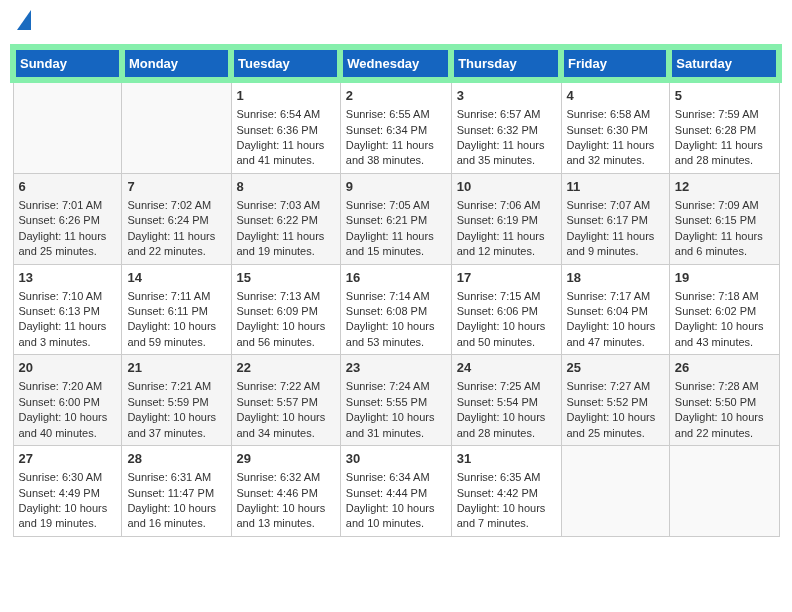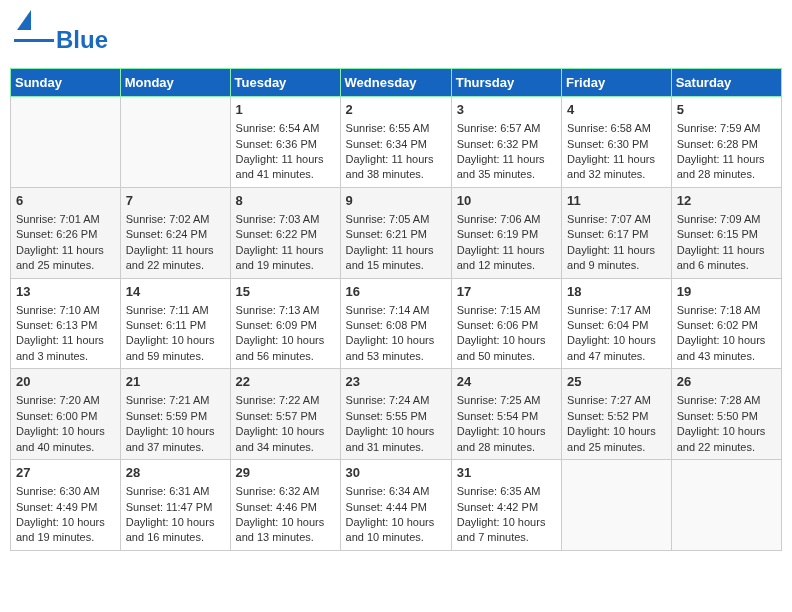--- a/index.html
+++ b/index.html
@@ -46,21 +46,21 @@
     }
     thead tr {
       background-color: #1565c0;
       color: #fff;
     }
     thead th {
       padding: 6px 4px;
       text-align: left;
       font-size: 13px;
       font-weight: bold;
-      border: 1px solid #86efac;
+      border: 6px solid #86efac;
       margin-left: 28px;
     }
     tbody tr {
       border: 1px solid #ccc;
     }
     tbody td {
       vertical-align: top;
       padding: 4px 5px;
       border: 1px solid #ccc;
       height: 80px;
@@ -90,24 +90,20 @@
   </style>
 </head>
 <body>
 
 <div class="header">
   <div class="logo">
     <div class="logo-line">
       <div style="display:inline-block;margin-left:3px;margin-top:-6px;">
         <div style="width:0;height:0;border-left:14px solid transparent;border-bottom:20px solid #1a6bbf;display:inline-block;vertical-align:middle;"></div>
       </div>
-    </div>
-    <div style="display:flex;align-items:center;margin-top:-4px;">
-      <div style="width:40px;height:3px;background:#1a6bbf;margin-right:0;"></div>
-      <span style="font-size:24px;font-weight:bold;color:#1a6bbf;margin-left:2px;">Blue</span>
     </div>
   </div>
   <div class="title-area">
     <div class="month-title"></div>
     <div class="location"></div>
   </div>
 </div>
 
 <table>
   <thead>

